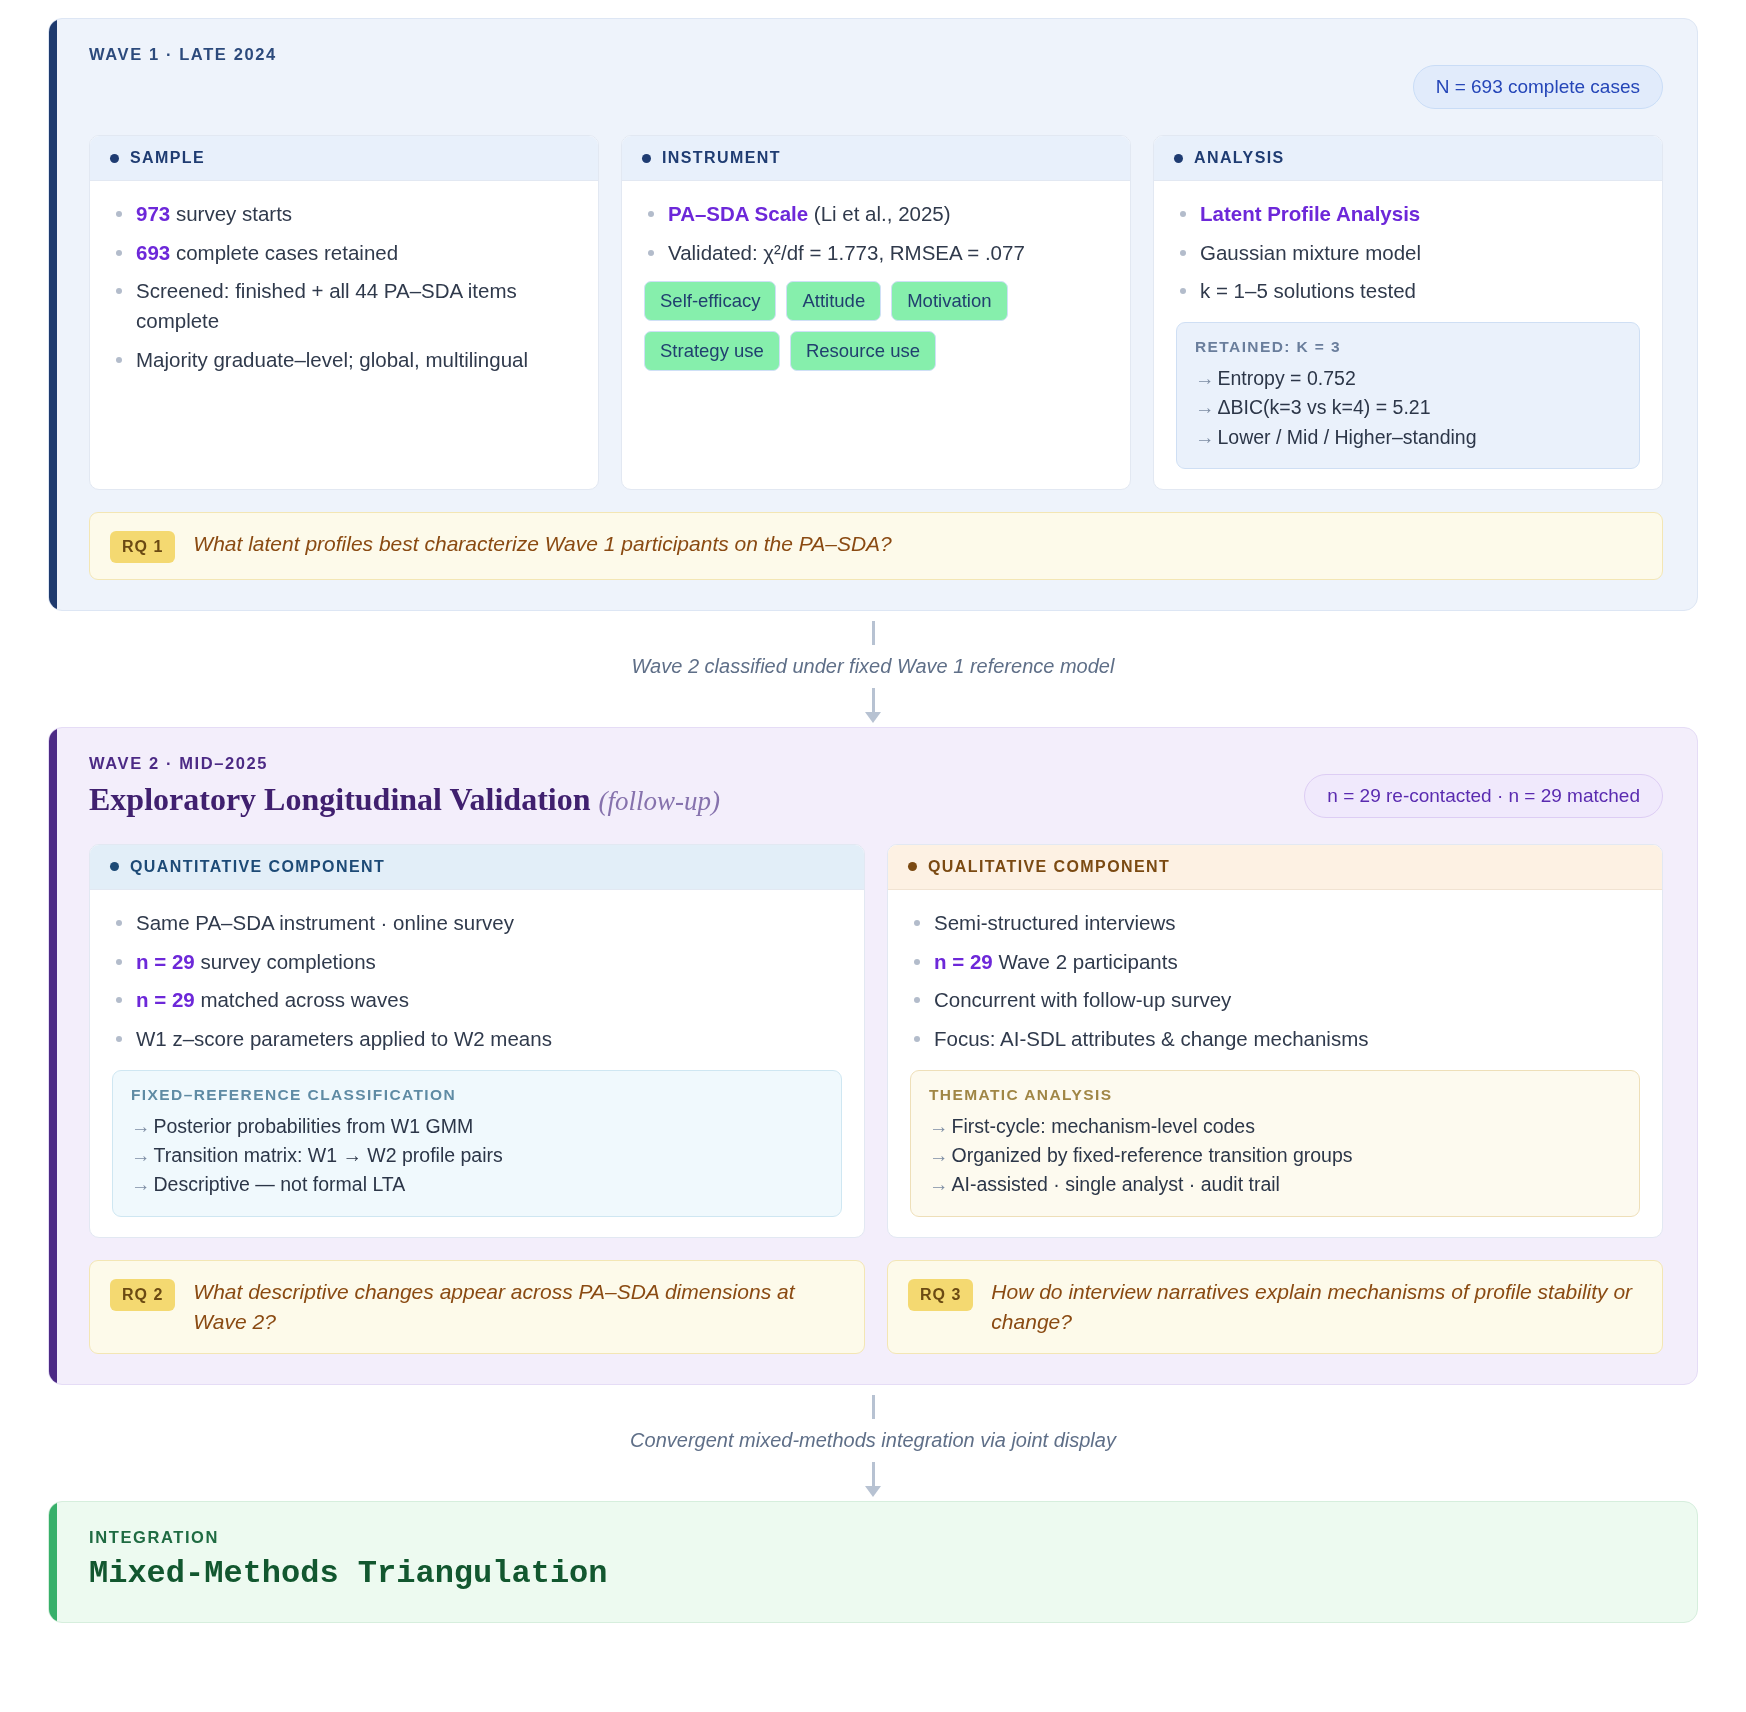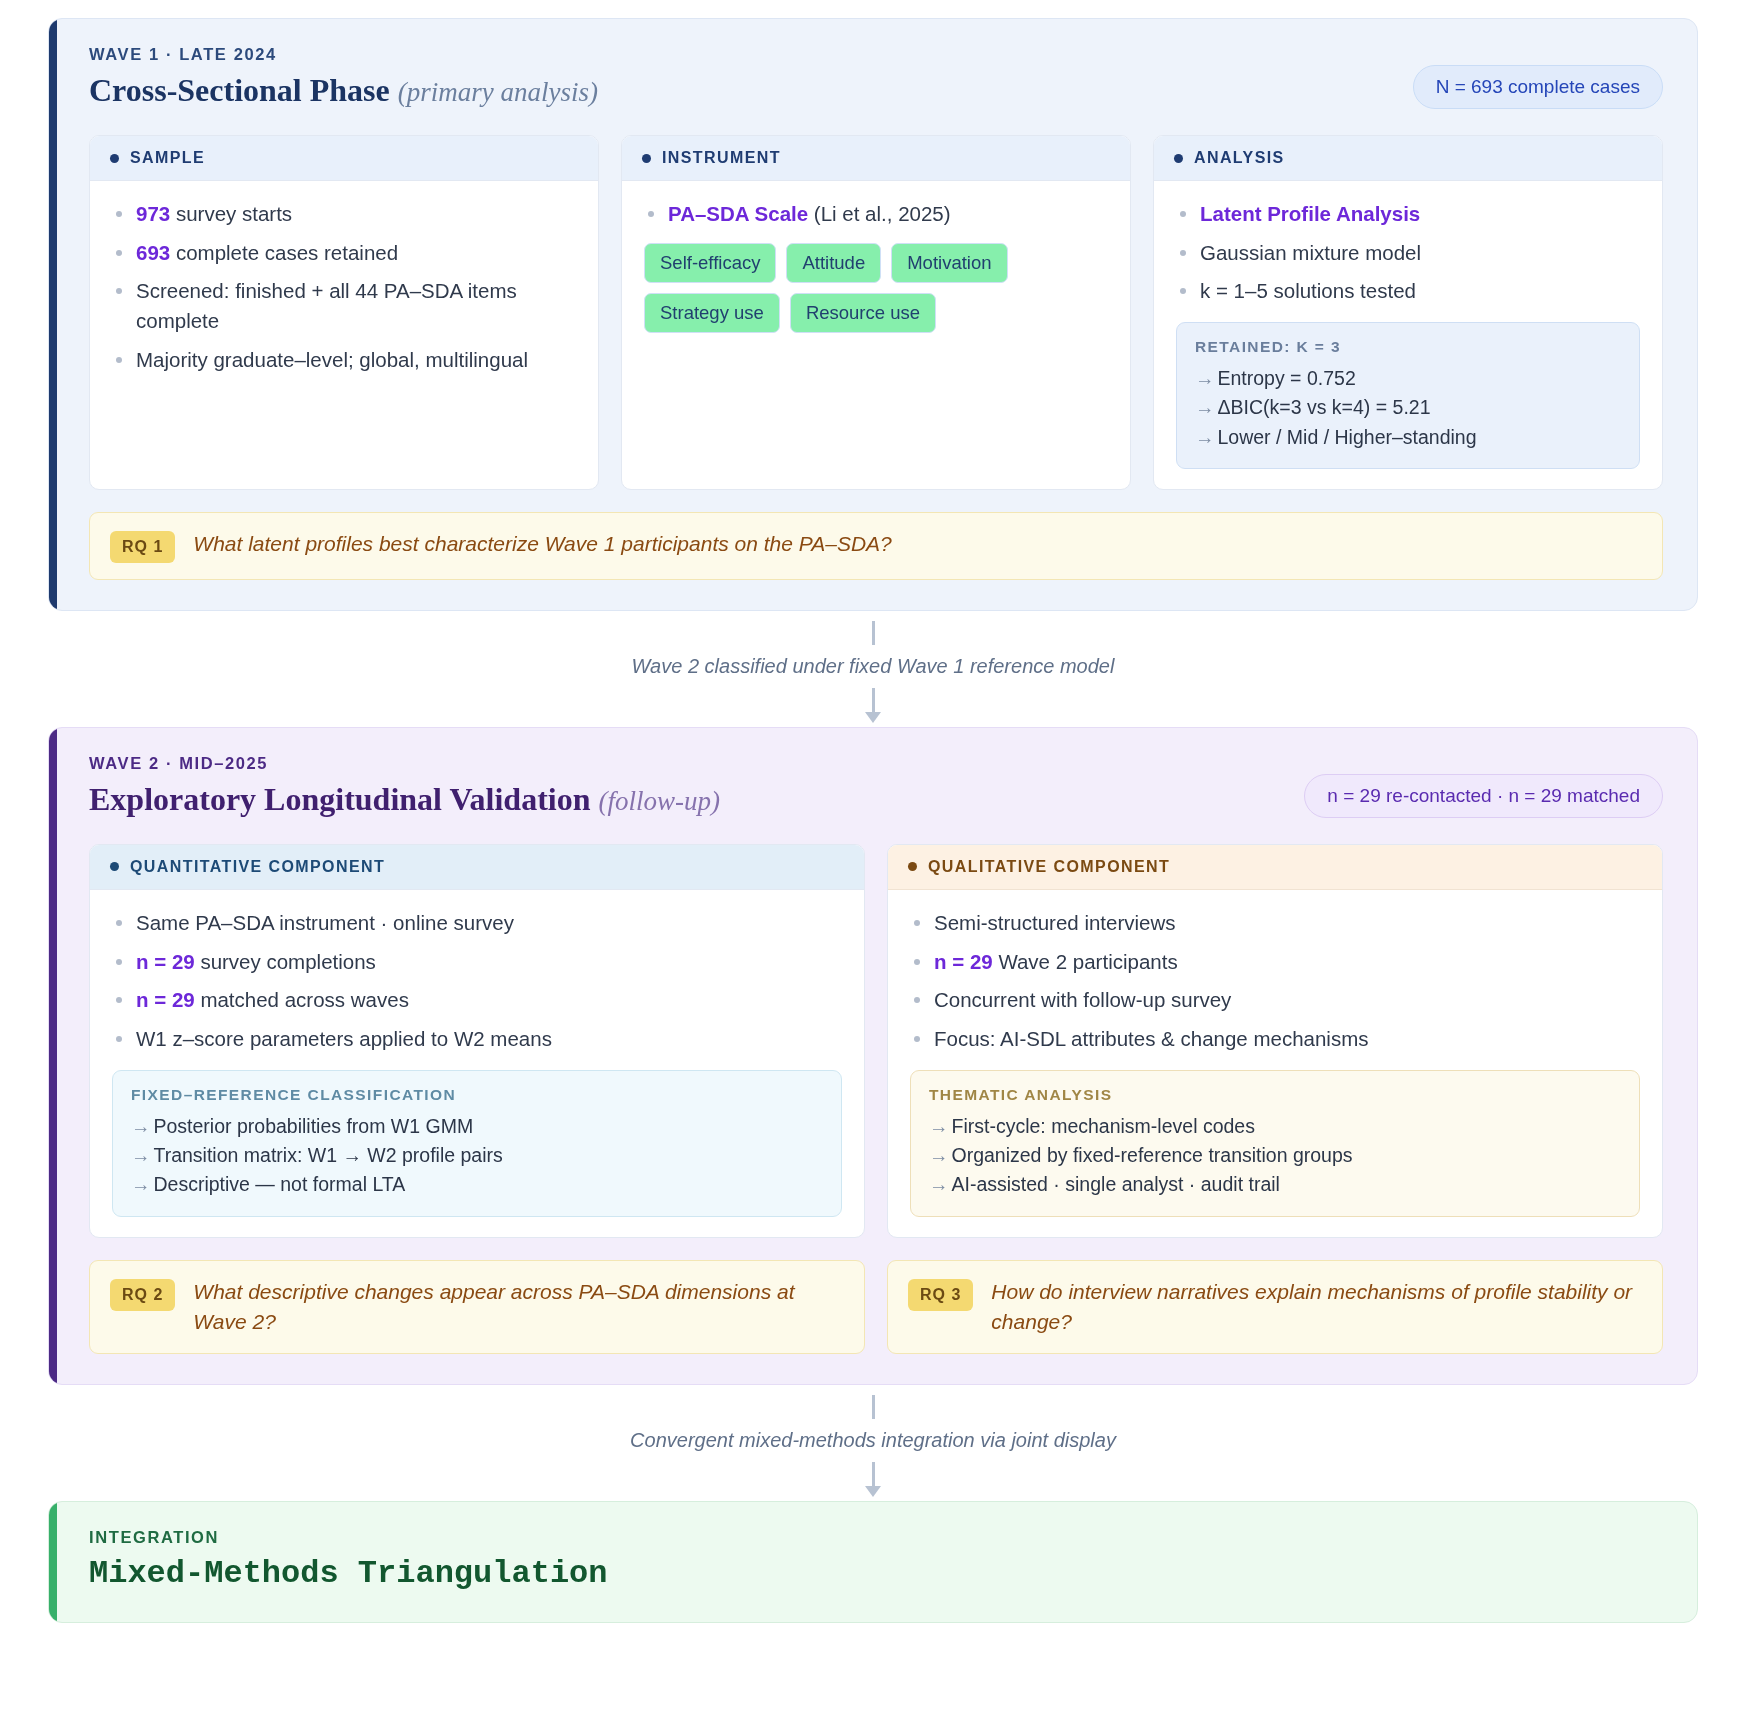--- a/index.html
+++ b/index.html
@@ -247,24 +247,20 @@
 
 <div class="flow">
 
   <section class="phase wave1">
     <div class="phase-rail"></div>
     <div class="phase-inner">
 
       <div class="phase-head">
         <div>
           <div class="eyebrow">WAVE 1  ·  LATE 2024</div>
-          <div class="phase-title">
-            <span>Cross-Sectional Phase</span>
-            <span class="sub">(primary analysis)</span>
-          </div>
         </div>
         <div class="pill blue">N = 693 complete cases</div>
       </div>
 
       <div class="cards three">
 
         <div class="card">
           <div class="card-head blue">
             <span class="dot"></span>
             <span>SAMPLE</span>
@@ -280,20 +276,21 @@
         </div>
 
         <div class="card">
           <div class="card-head blue">
             <span class="dot"></span>
             <span>INSTRUMENT</span>
           </div>
           <div class="card-body">
             <ul class="bullets">
               <li><b>PA–SDA Scale</b><span> (Li et al., 2025)</span></li>
+              <li><span>Validated: χ²/df = 1.773, RMSEA = .077</span></li>
             </ul>
             <div class="chips">
               <span class="chip">Self-efficacy</span>
               <span class="chip">Attitude</span>
               <span class="chip">Motivation</span>
               <span class="chip">Strategy use</span>
               <span class="chip">Resource use</span>
             </div>
           </div>
         </div>

